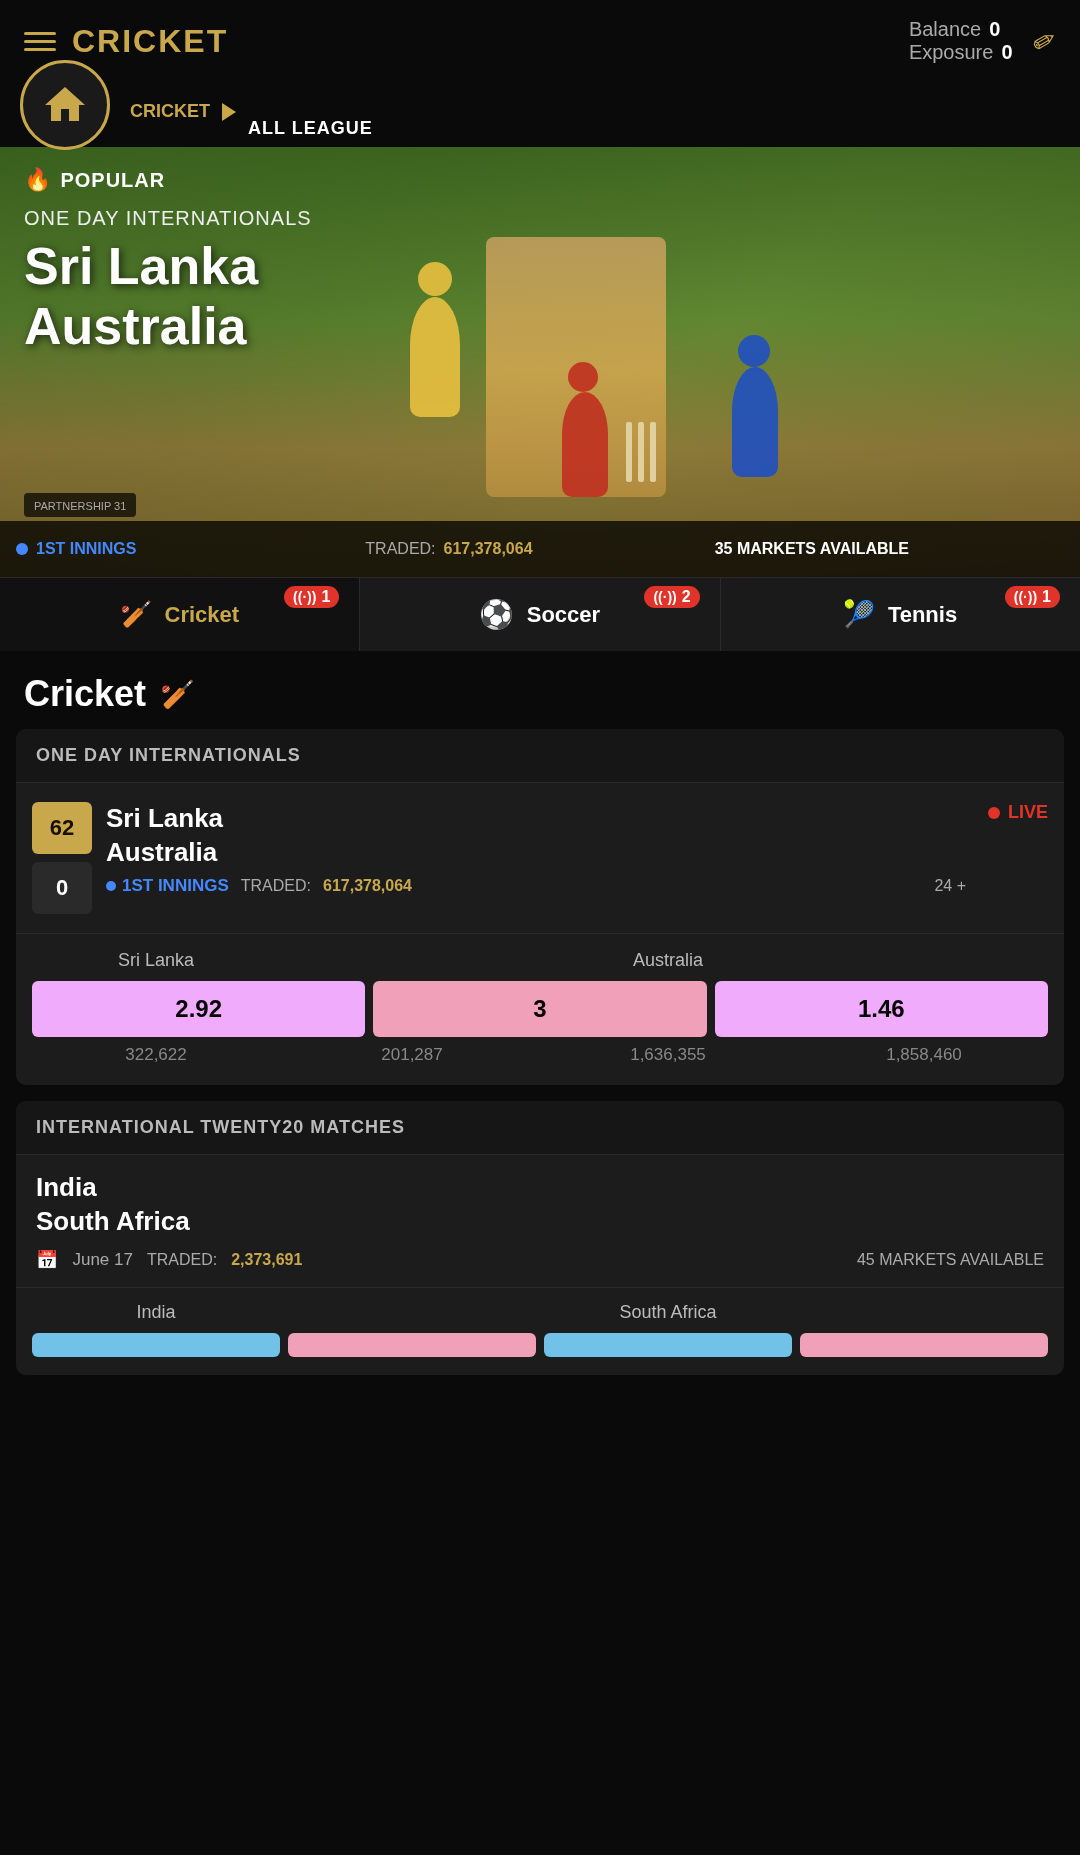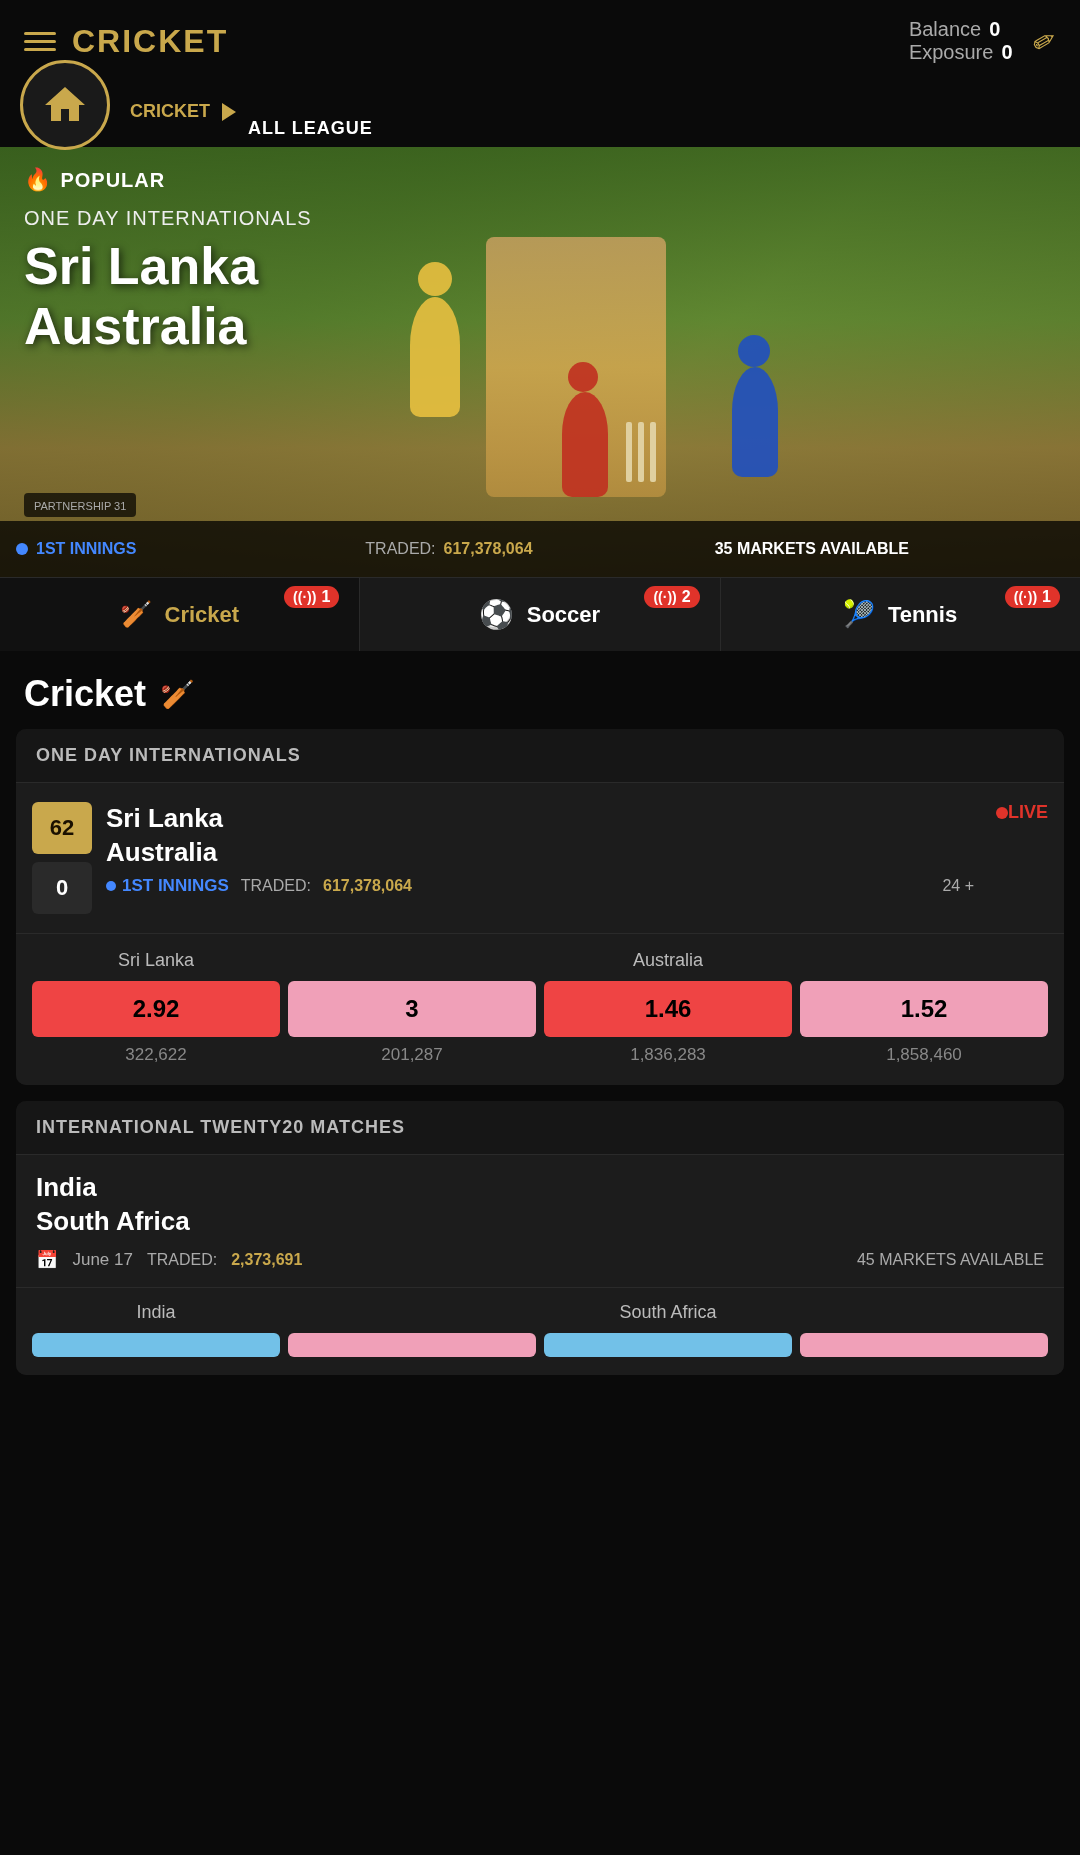--- a/index.html
+++ b/index.html
@@ -446,21 +446,21 @@
     }
     .markets-count {
       font-size: 16px;
       color: #aaa;
       margin-left: auto;
       padding-right: 8px;
     }
     .live-indicator {
       display: flex;
       align-items: center;
-      gap: 0;
+      gap: 8px;
       margin-left: auto;
     }
     .live-red-dot {
       width: 12px; height: 12px;
       border-radius: 50%;
       background: #e0332a;
     }
     .live-text {
       font-size: 18px;
       font-weight: 700;
@@ -484,21 +484,21 @@
       font-size: 18px;
       color: #bbb;
       font-weight: 500;
     }
     .odds-buttons {
       display: flex;
       gap: 8px;
     }
     .odds-btn-back {
       flex: 1;
-      background: #ef4444;
+      background: #f0abfc;
       color: #000;
       font-size: 24px;
       font-weight: 900;
       border: none;
       border-radius: 6px;
       padding: 14px 8px;
       cursor: pointer;
       text-align: center;
     }
     .odds-btn-lay {
@@ -741,26 +741,25 @@
     <div class="odds-teams-labels">
       <div class="odds-team-label">Sri Lanka</div>
       <div class="odds-team-label"></div>
       <div class="odds-team-label">Australia</div>
       <div class="odds-team-label"></div>
     </div>
     <div class="odds-buttons">
       <button class="odds-btn-back">2.92</button>
       <button class="odds-btn-lay">3</button>
       <button class="odds-btn-back">1.46</button>
-      <button class="odds-btn-lay">1.52</button>
     </div>
     <div class="odds-volumes">
       <div class="odds-volume">322,622</div>
       <div class="odds-volume">201,287</div>
-      <div class="odds-volume">1,836,283</div>
+      <div class="odds-volume">1,636,355</div>
       <div class="odds-volume">1,858,460</div>
     </div>
   </div>
 </div>
 
 <div class="league-container">
   <div class="league-header">INTERNATIONAL TWENTY20 MATCHES</div>
 
   <div class="match-row-upcoming">
     <div class="upcoming-teams">

